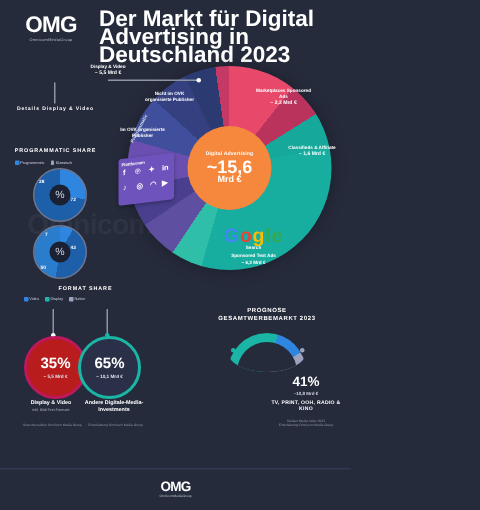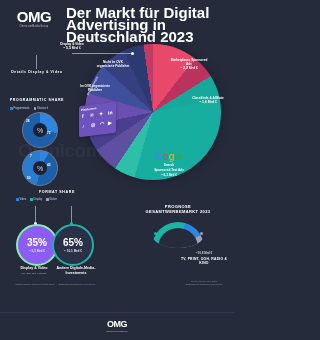--- a/index.html
+++ b/index.html
@@ -64,21 +64,21 @@
 
   
   .plat{position:absolute;left:79px;top:104px;width:37px;height:31px;
     background:#6d53bb;border-radius:2px;transform:skewY(-7deg);
     box-shadow:0 1px 3px rgba(0,0,0,.3);}
   .plat-t{position:absolute;left:2px;top:1.5px;font-size:2.8px;font-weight:bold;color:#fff;}
   .ic{position:absolute;color:#fff;font-size:5px;font-weight:bold;line-height:5px;}
 
   
   .gblk{position:absolute;left:139px;top:152px;text-align:center;width:60px;}
-  .gword{font-size:10px;font-weight:normal;letter-spacing:.5px;line-height:10px;}
+  .gword{font-size:13px;font-weight:bold;letter-spacing:.5px;line-height:10px;}
   .gword span:nth-child(1){color:#4285f4}
   .gword span:nth-child(2){color:#ea4335}
   .gword span:nth-child(3){color:#fbbc05}
   .gword span:nth-child(4){color:#34a853}
   .gsub{font-size:3.1px;line-height:4px;font-weight:bold;color:#fff;margin-top:1px;}
 
   
   .sec-title{position:absolute;font-size:3.6px;font-weight:bold;letter-spacing:.6px;
     color:#ffffff;text-align:center;}
   .legend{position:absolute;display:flex;gap:4px;font-size:2.6px;color:#c9cde0;}
@@ -126,20 +126,25 @@
       <div class="logo-mark">OMG</div>
       <div class="logo-sub">OmnicomMediaGroup</div>
     </div>
     <div class="htitle">Der Markt für Digital Advertising in Deutschland 2023</div>
   </div>
 
   <div class="wm">OmnicomMediaGroup</div>
 
   <div class="pie-wrap">
     <div class="pie"></div>
+    <div class="pie-center">
+      <div class="pc-t">Digital Advertising</div>
+      <div class="pc-v">~15,6</div>
+      <div class="pc-u">Mrd €</div>
+    </div>
   </div>
 
   <div class="plat">
     <div class="plat-t">Plattformen</div>
     <span class="ic" style="left:3px;top:8px">f</span>
     <span class="ic" style="left:11px;top:8px">℗</span>
     <span class="ic" style="left:20px;top:8px">✦</span>
     <span class="ic" style="left:29px;top:8px">in</span>
     <span class="ic" style="left:3px;top:18px">♪</span>
     <span class="ic" style="left:12px;top:18px">◎</span>
@@ -212,21 +217,21 @@
     <span><i style="background:#23b5aa"></i><span>Display</span></span>
     <span><i style="background:#9aa3bb"></i><span>Native</span></span>
   </div>
 
   <div class="leadv" style="left:35px;top:206px;height:17px"></div>
   <div class="dot" style="left:34px;top:222px"></div>
   <div class="leadv" style="left:71px;top:206px;height:17px"></div>
   <div class="dot" style="left:70px;top:222px;background:#1bb5a5"></div>
 
   <div class="pctcircle" style="left:16px;top:224px;width:38px;height:38px;
-       border:2px solid #86efac;background:#8b5cf6">
+       border:2px solid #be185d;background:#b91c1c">
     <div class="p">35%</div>
     <div class="s">~ 5,5 Mrd €</div>
   </div>
   <div class="pctcircle" style="left:52px;top:224px;width:38px;height:38px;
        border:2px solid #1bb5a5;background:#2a3048">
     <div class="p">65%</div>
     <div class="s">~ 10,1 Mrd €</div>
   </div>
 
   <div class="capt" style="left:6px;top:266px;width:56px">
@@ -246,20 +251,21 @@
   <div class="ring" style="left:152px;top:222px;width:52px;height:26px;overflow:hidden">
     <div style="position:absolute;left:0;top:0;width:52px;height:52px;border-radius:50%;
          background:conic-gradient(from 270deg,#1bb5a5 0deg 106deg,#2f86e0 106deg 150deg,#9aa3bb 150deg 212deg,transparent 212deg 360deg);"></div>
     <div style="position:absolute;left:6px;top:6px;width:40px;height:40px;border-radius:50%;background:#262b3c;"></div>
   </div>
   <div class="dot" style="left:154px;top:232px;background:#1bb5a5"></div>
   <div class="dot" style="left:200px;top:232px;background:#9aa3bb"></div>
 
 
   <div class="splitpct" style="left:176px;top:250px;width:56px">
+    <div class="p">41%</div>
     <div class="m">~10,8 Mrd €</div>
     <div class="l">TV, PRINT, OOH, RADIO &amp; KINO</div>
   </div>
 
   <div class="src" style="left:176px;top:280px;width:56px">
     <div>Nielsen Media Index 2023</div>
     <div>Einschätzung Omnicom Media Group</div>
   </div>
 
   <div class="divider" style="top:312px"></div>

